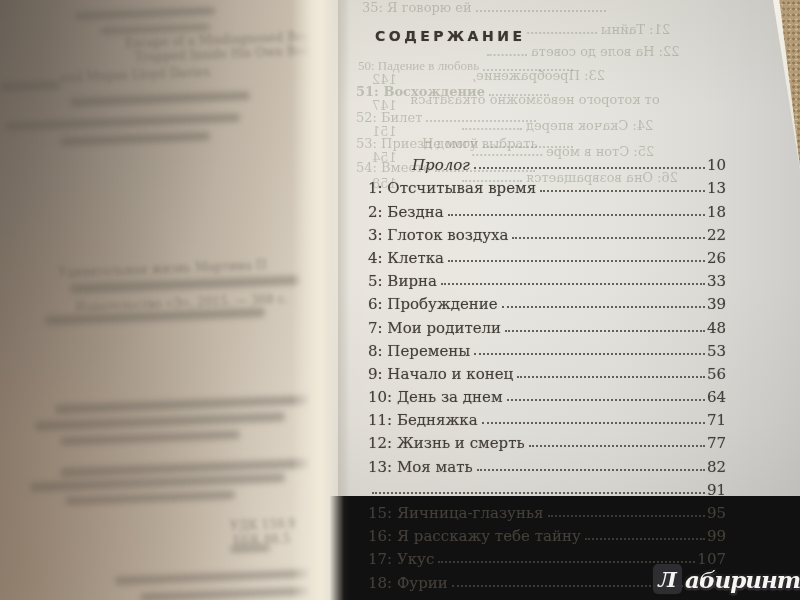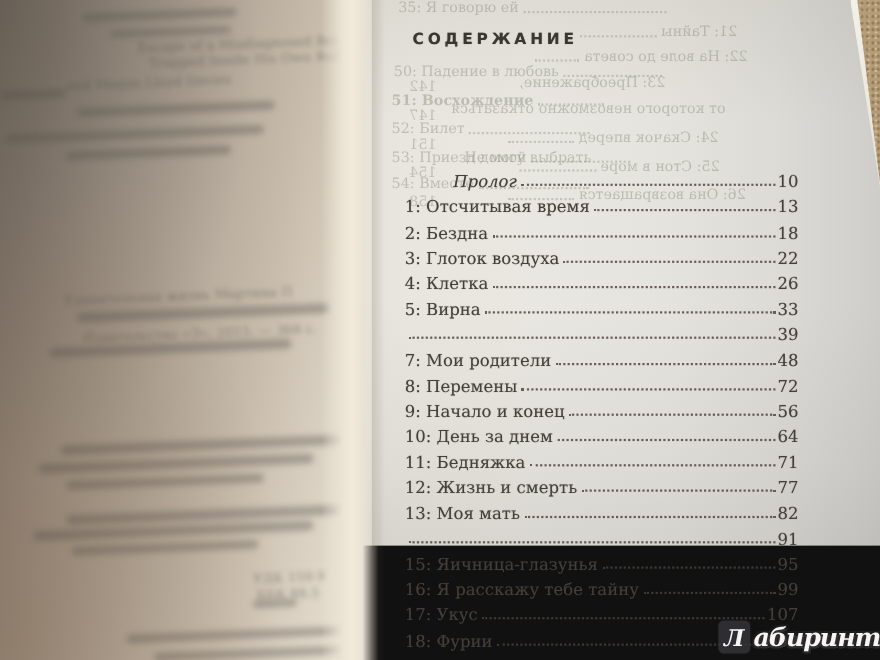--- a/index.html
+++ b/index.html
@@ -147,21 +147,21 @@
           <span class="sl-dots" style="width: 130px;"></span>
         </div>
         <div class="show-line mir" style="left: 205px; top: 22px;">
           <span>21: Тайны</span>
           <span class="sl-dots" style="width: 70px;"></span>
         </div>
         <div class="show-line mir" style="left: 165px; top: 44px;">
           <span>22: На воле до совета</span>
           <span class="sl-dots" style="width: 40px;"></span>
         </div>
-        <div class="show-line" style="left: 36px; top: 58px;">
+        <div class="show-line" style="left: 36px; top: 58px; font-family: Liberation Serif, serif;">
           <span>50: Падение в любовь</span>
           <span class="sl-dots" style="width: 90px;"></span>
         </div>
         <div class="show-line mir" style="left: 150px; top: 68px;">
           <span>23: Преображение,</span>
         </div>
         <div class="show-line" style="left: 34px; top: 84px; font-weight: bold;">
           <span>51: Восхождение</span>
           <span class="sl-dots" style="width: 60px;"></span>
         </div>
@@ -227,32 +227,33 @@
           <span class="toc-label">4: Клетка</span>
           <span class="leader"></span>
           <span class="toc-page">26</span>
         </div>
         <div class="toc-row">
           <span class="toc-label">5: Вирна</span>
           <span class="leader"></span>
           <span class="toc-page">33</span>
         </div>
         <div class="toc-row">
+          <span class="toc-label">6: Пробуждение</span>
           <span class="leader"></span>
           <span class="toc-page">39</span>
         </div>
         <div class="toc-row">
           <span class="toc-label">7: Мои родители</span>
           <span class="leader"></span>
           <span class="toc-page">48</span>
         </div>
         <div class="toc-row">
           <span class="toc-label">8: Перемены</span>
           <span class="leader"></span>
-          <span class="toc-page">72</span>
+          <span class="toc-page">53</span>
         </div>
         <div class="toc-row">
           <span class="toc-label">9: Начало и конец</span>
           <span class="leader"></span>
           <span class="toc-page">56</span>
         </div>
         <div class="toc-row">
           <span class="toc-label">10: День за днем</span>
           <span class="leader"></span>
           <span class="toc-page">64</span>

